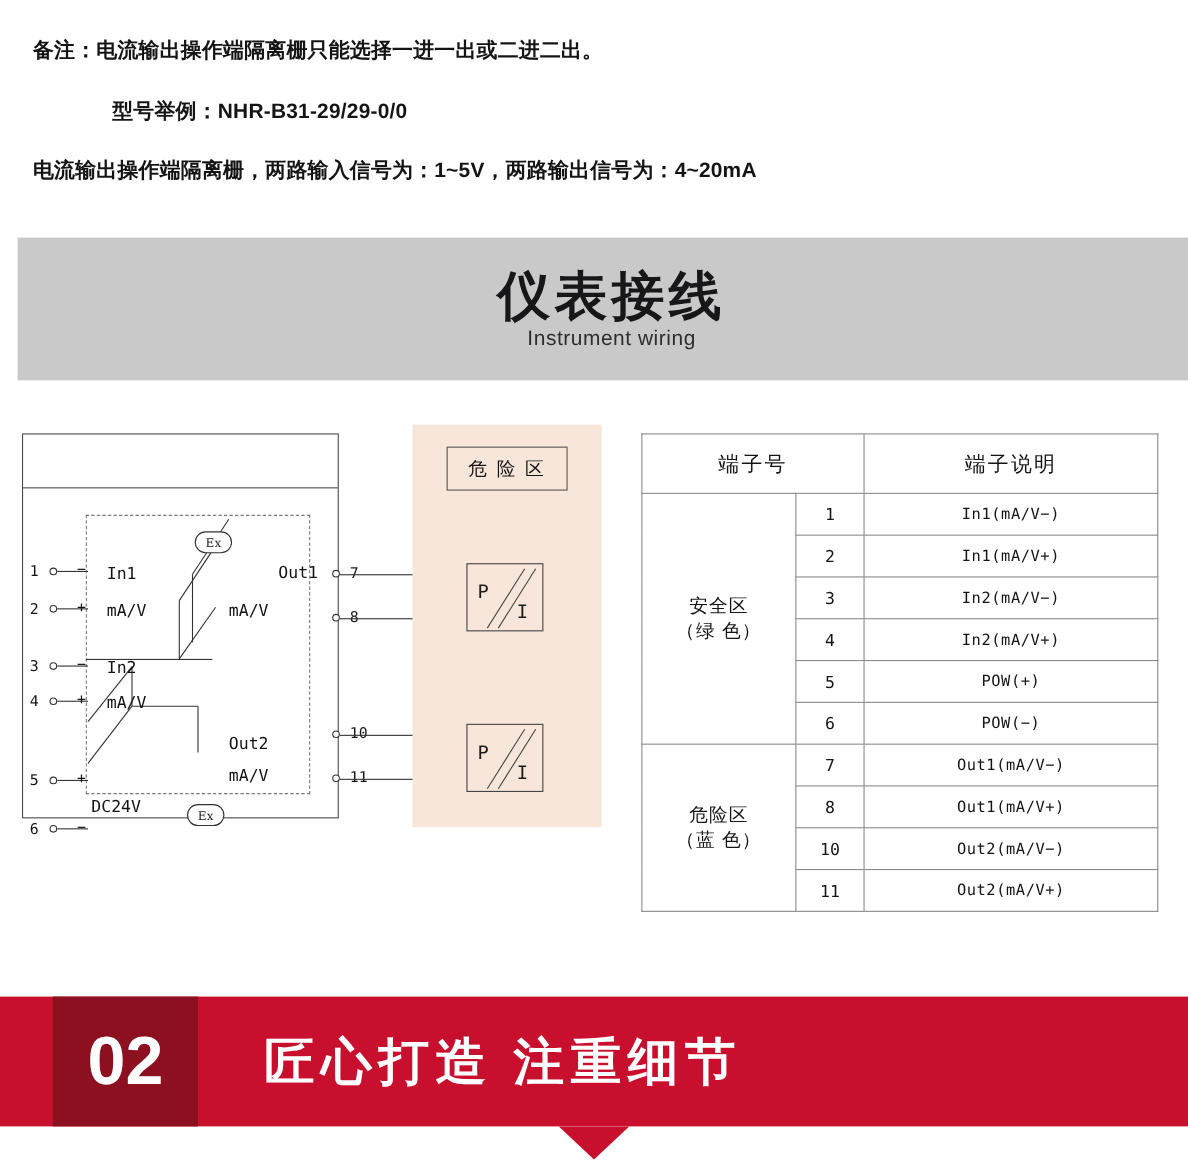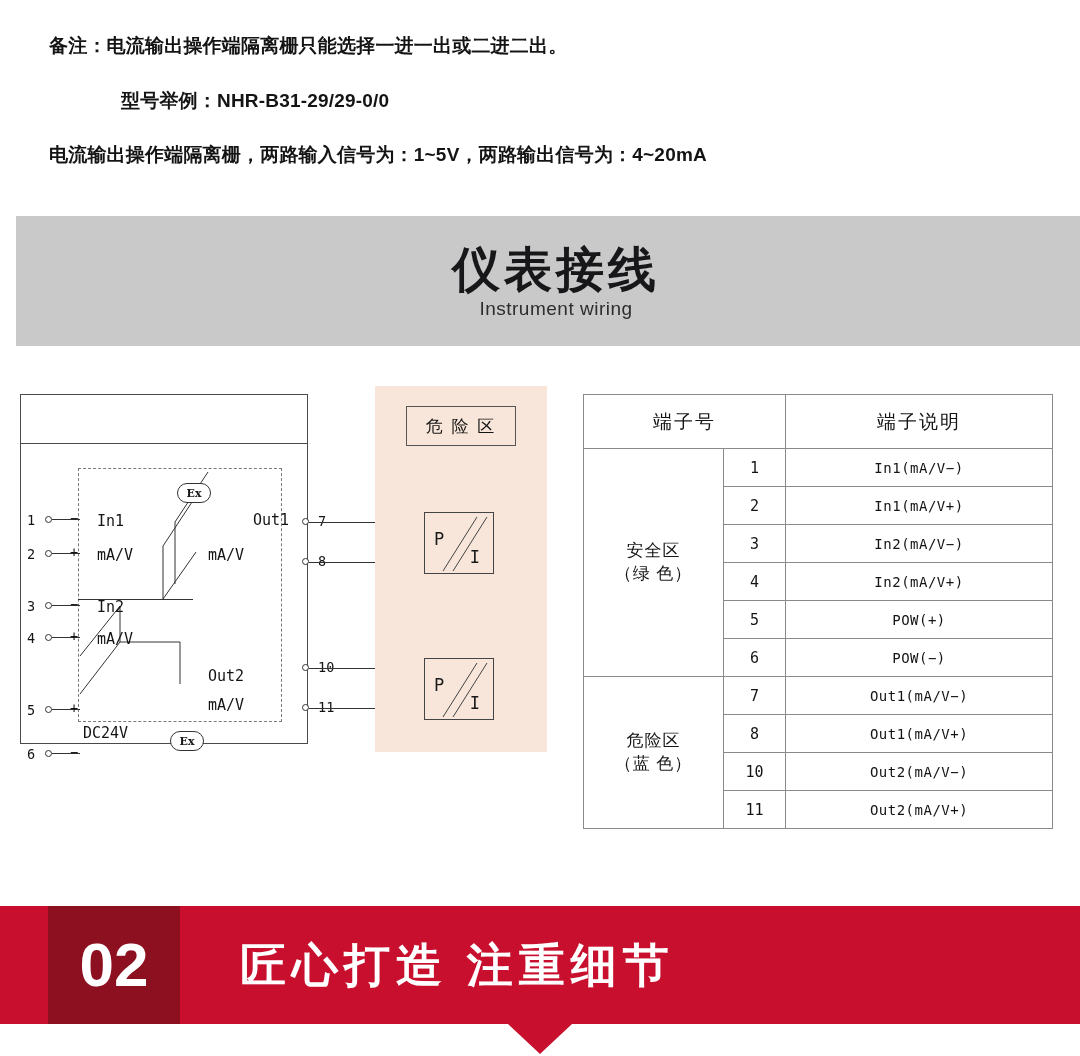--- a/index.html
+++ b/index.html
@@ -12,21 +12,20 @@
     color: #1a1a1a;
     position: relative;
     overflow: hidden;
   }
 
   
   .notes {
     padding: 30px 0 0 0;
     position: relative;
     height: 216px;
-    margin-left: 19px;
   }
   .note-line {
     font-size: 19px;
     font-weight: bold;
     letter-spacing: 0.2px;
     color: #141414;
   }
   .note-1 { position: absolute; left: 30px; top: 33px; }
   .note-2 { position: absolute; left: 102px; top: 88px; }
   .note-3 { position: absolute; left: 30px; top: 142px; }
@@ -123,21 +122,20 @@
   .ex-badge {
     position: absolute;
     width: 34px; height: 20px;
     border: 1px solid #333;
     border-radius: 10px;
     font-size: 11px;
     text-align: center;
     line-height: 20px;
     font-family: "DejaVu Serif", serif;
     background: #fff;
-    font-weight: bold;
   }
   .pi-box {
     position: absolute;
     width: 70px; height: 62px;
     border: 1px solid #444;
     background: #f7e6d9;
   }
   .pi-box .p { position: absolute; left: 9px; top: 16px; font-size: 17px; font-family: "DejaVu Sans Mono", monospace; }
   .pi-box .i { position: absolute; right: 13px; bottom: 6px; font-size: 17px; font-family: "DejaVu Sans Mono", monospace; }
 

